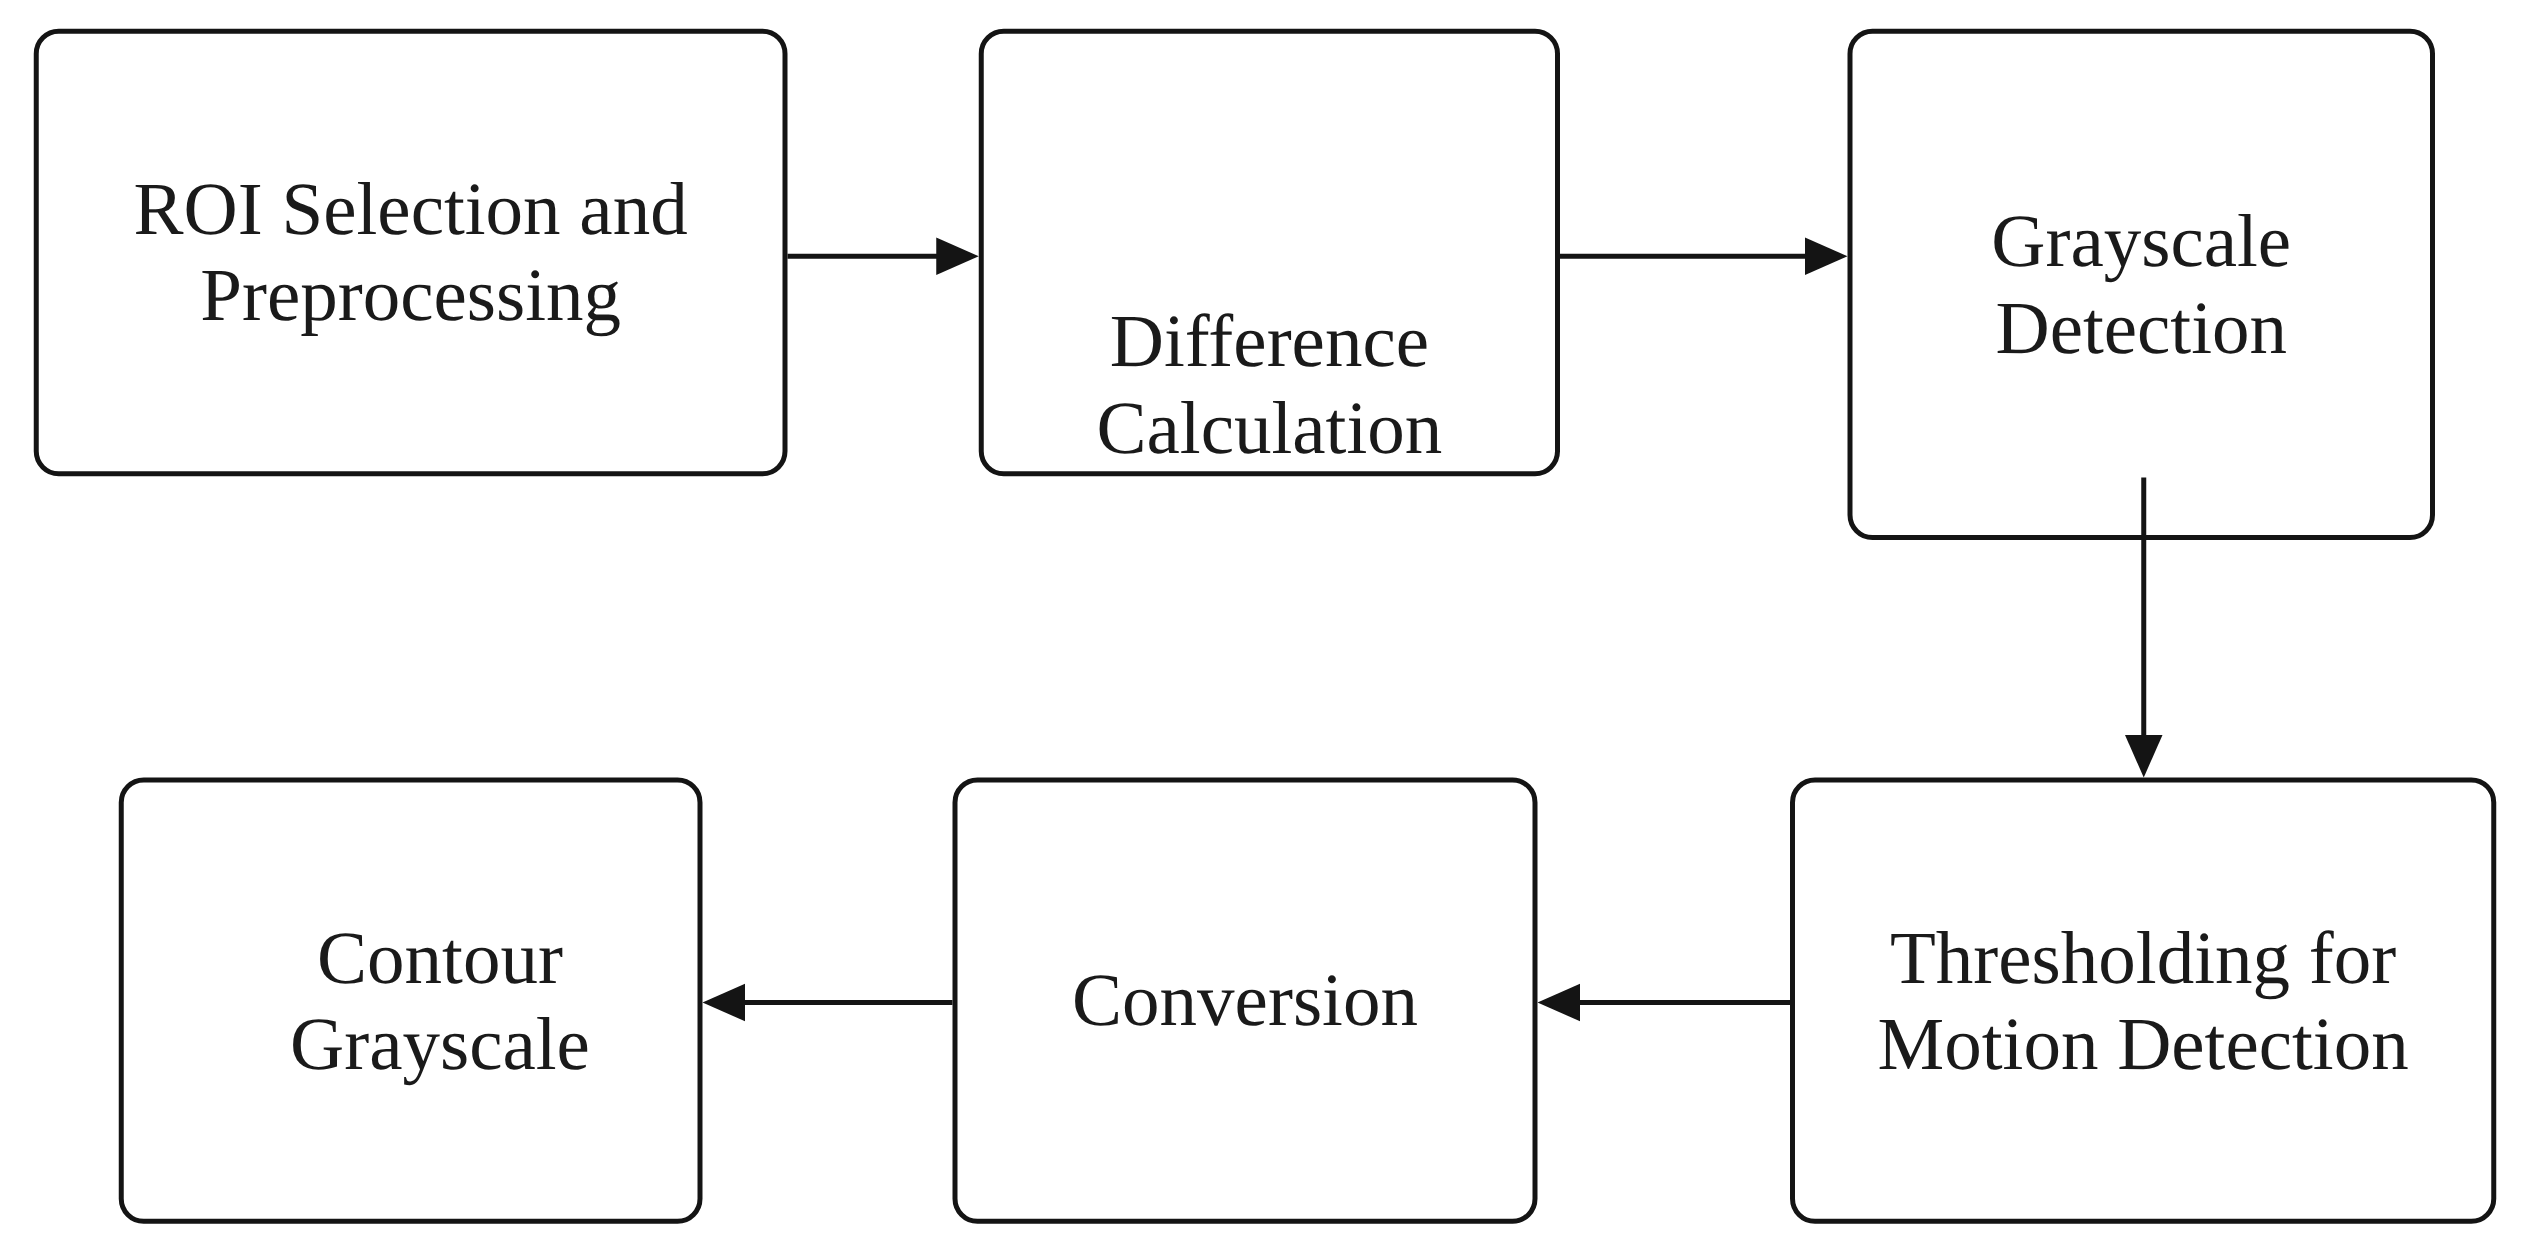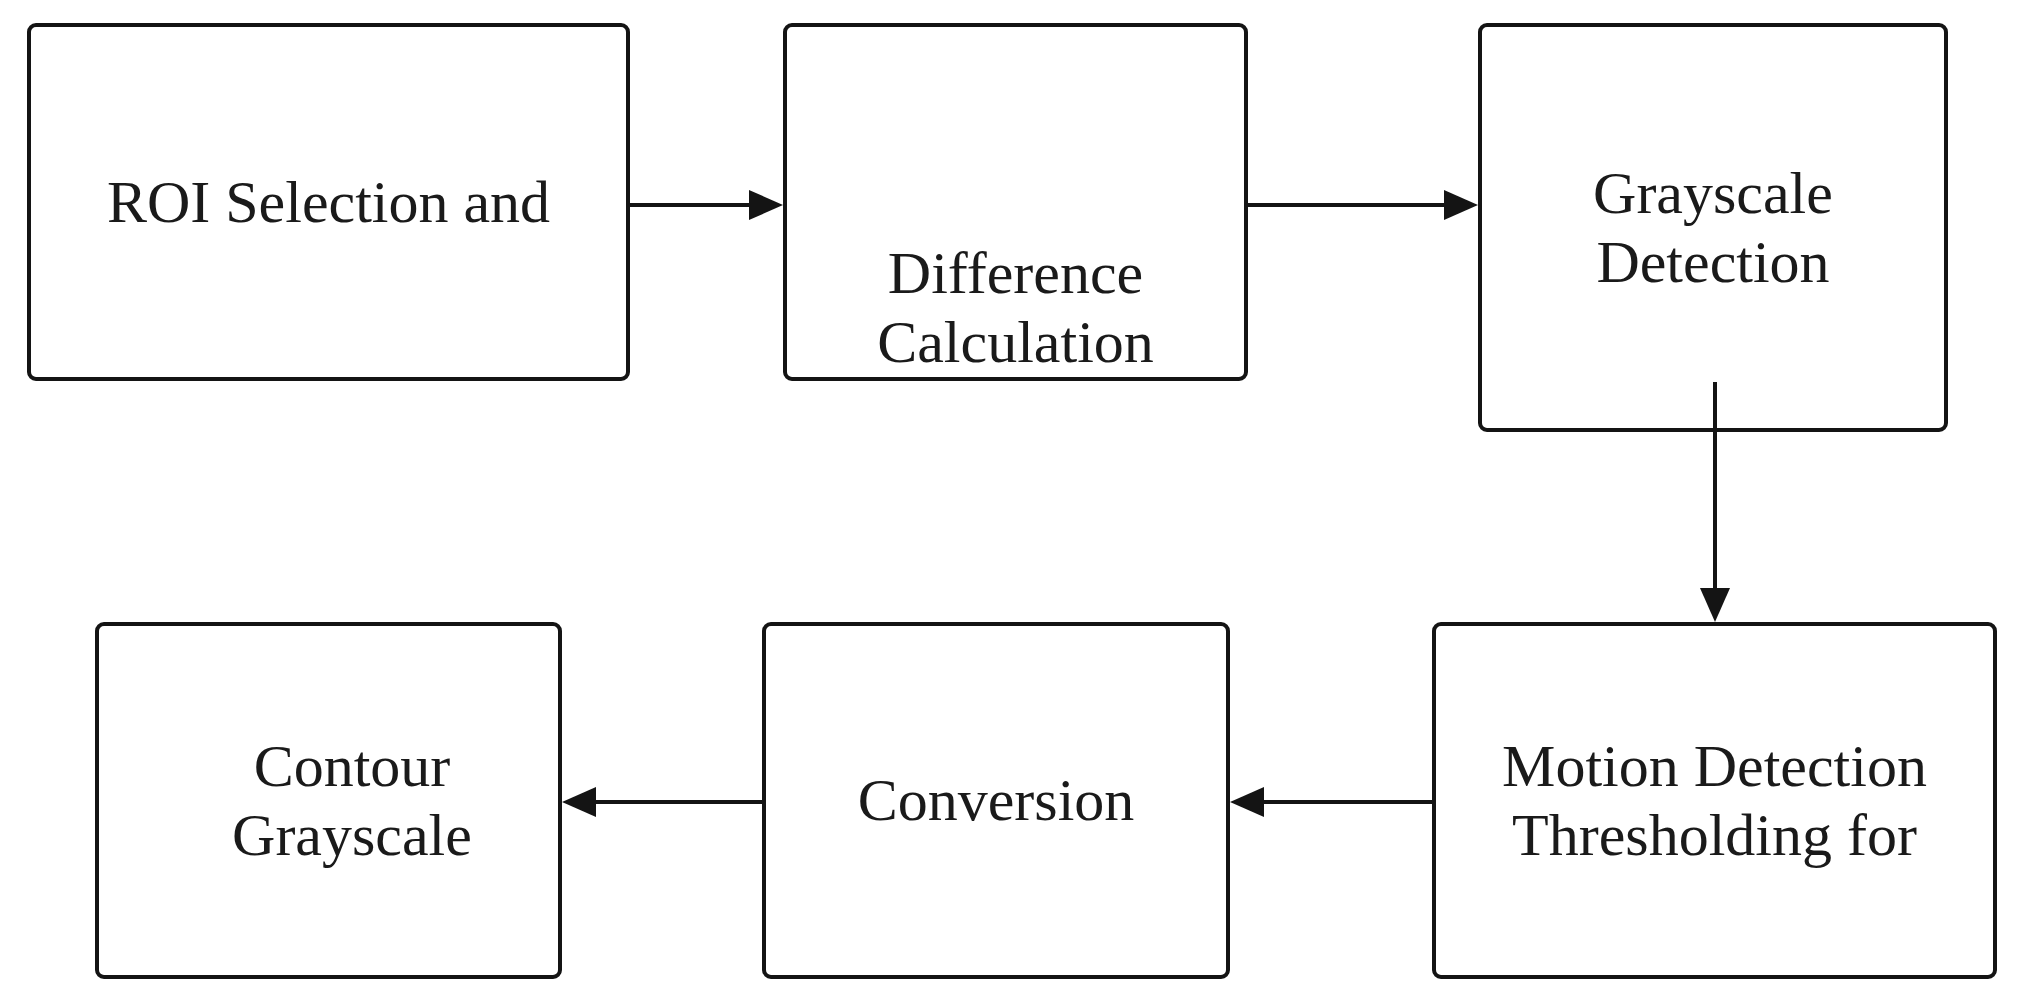--- a/index.html
+++ b/index.html
@@ -8,21 +8,21 @@
     width: 2027px;
     height: 1007px;
     background: #ffffff;
     font-family: "Liberation Serif", "DejaVu Serif", serif;
     overflow: hidden;
   }
   .node {
     position: absolute;
     box-sizing: border-box;
     border: 4px solid #141414;
-    border-radius: 9px;
+    border-radius: 20px;
     background: #ffffff;
     display: flex;
     align-items: center;
     justify-content: center;
     text-align: center;
   }
   .label {
     color: #1a1a1a;
     font-size: 60px;
     line-height: 1.15;
@@ -68,41 +68,42 @@
              border-right: 34px solid #141414; }
 </style>
 </head>
 <body>
 
 <div id="canvas">
 
   <div class="node n-roi">
     <div class="label">
       <span class="line">ROI Selection and</span>
+      <span class="line">Preprocessing</span>
     </div>
   </div>
 
   <div class="node n-diff">
     <div class="label">
       <span class="line">Difference</span>
       <span class="line">Calculation</span>
     </div>
   </div>
 
   <div class="node n-gray">
     <div class="label">
       <span class="line">Grayscale</span>
       <span class="line">Detection</span>
     </div>
   </div>
 
   <div class="node n-thresh">
     <div class="label">
+      <span class="line">Thresholding for</span>
       <span class="line">Motion Detection</span>
-      <span class="line">Thresholding for</span>
     </div>
   </div>
 
   <div class="node n-denoise">
     <div class="label">
       <span class="line">Conversion</span>
     </div>
   </div>
 
   <div class="node n-contour">

